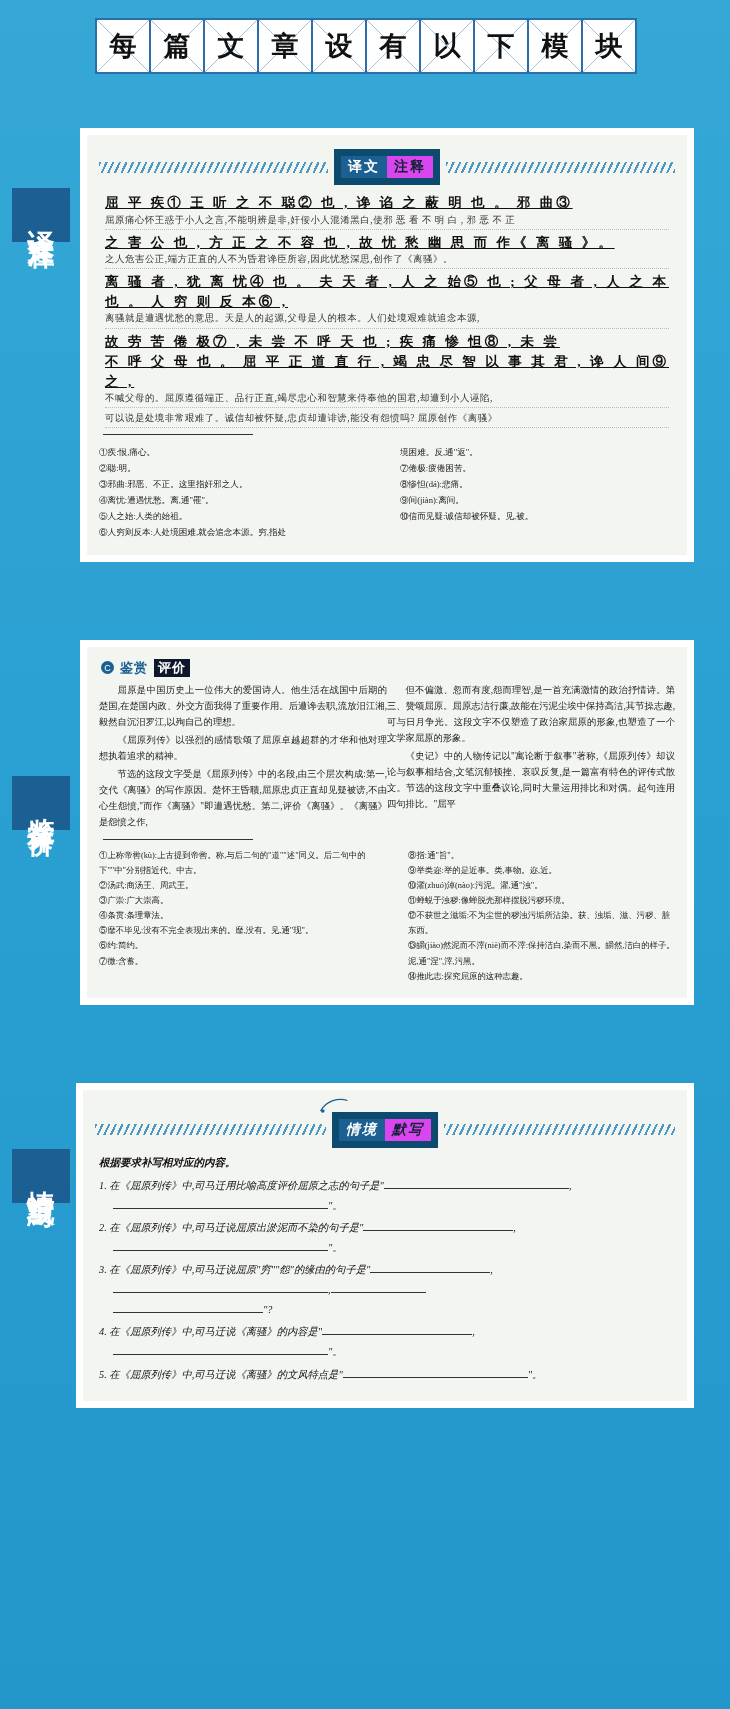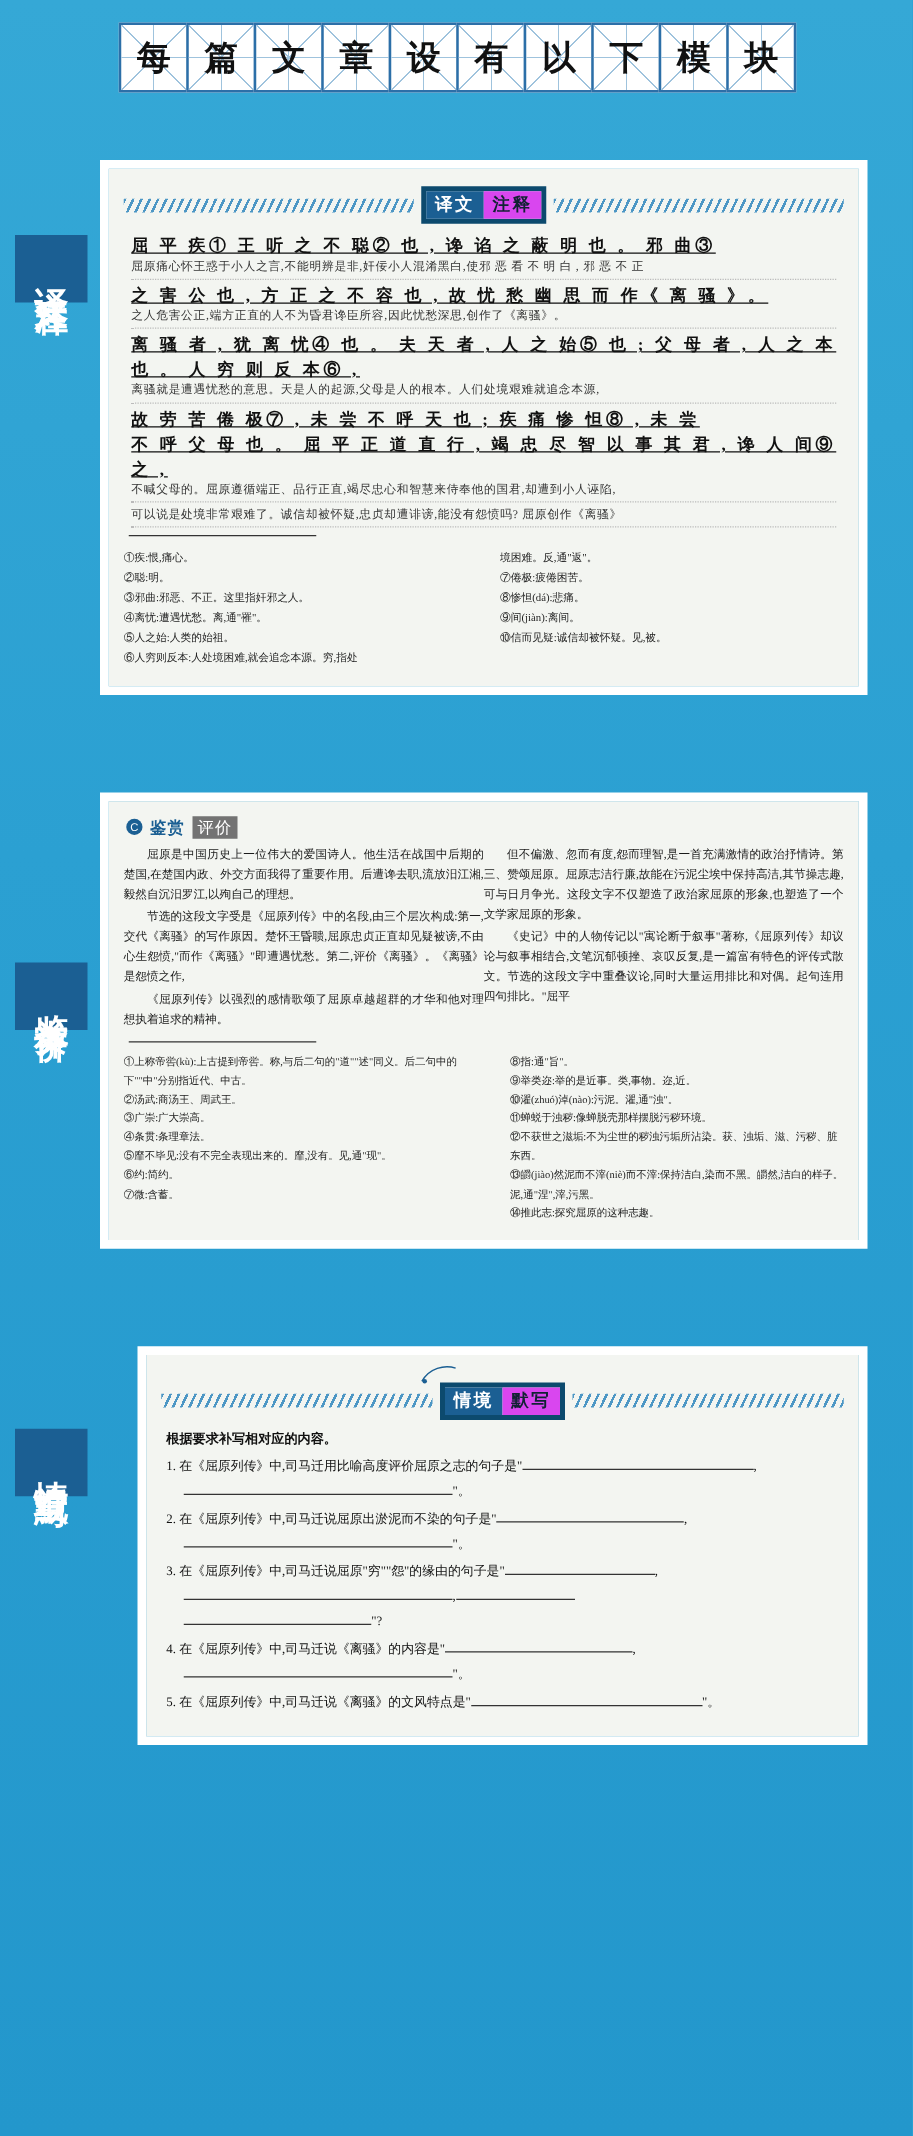--- a/index.html
+++ b/index.html
@@ -99,21 +99,21 @@
     display:flex;align-items:center;justify-content:center;
     gap:6px;margin:4px 0 8px 0;
   }
   .hash{
     flex:1;height:11px;
     background:repeating-linear-gradient(115deg,#2f86bd 0px,#2f86bd 2px,transparent 2px,transparent 6px);
     opacity:.85;
   }
   .badge{
     display:inline-flex;align-items:center;
-    border:4px solid #0c4a6e;
+    border:7px solid #0c4a6e;
     font-size:14px;font-weight:bold;
     white-space:nowrap;
   }
   .badge .b1{background:#1b5f93;color:#fff;padding:2px 7px;letter-spacing:2px;}
   .badge .b2{background:#d946ef;color:#123;padding:2px 7px;letter-spacing:2px;}
 
   .verse{
     margin:2px 6px 0 6px;
   }
   .vline{
@@ -157,37 +157,37 @@
     display:flex;align-items:center;gap:6px;margin:2px 0 6px 2px;
   }
   .circ{
     width:13px;height:13px;border-radius:50%;
     background:#1b5f93;color:#fff;font-size:9px;
     display:flex;align-items:center;justify-content:center;
     font-family:"Liberation Sans",sans-serif;
   }
   .sec2-head .t1{font-size:13px;font-weight:bold;color:#1b5f93;letter-spacing:1px;}
   .sec2-head .t2{
-    font-size:13px;font-weight:normal;color:#fff;background:#737373;
+    font-size:13px;font-weight:bold;color:#fff;background:#0f172a;
     padding:0 4px;letter-spacing:1px;text-align:right;
   }
   .twocol{
     display:flex;
     font-size:9.3px;line-height:1.72;color:#1a1a1a;text-align:justify;
   }
   .twocol p{margin:0 0 2px 0;text-indent:2em;}
   .twocol .col{flex:1;}
   .sec2-notes{
     margin-top:8px;
     display:flex;gap:18px;
     font-size:8.4px;line-height:1.8;color:#222;
   }
 
   
-  .sec3 .frame{margin-left:110px;margin-right:36px;}
+  .sec3 .frame{margin-left:76px;margin-right:36px;font-style:italic;}
   .sec3-head{
     display:flex;align-items:center;justify-content:center;gap:6px;margin:6px 0 8px 0;
     position:relative;
   }
   .pen{
     position:absolute;left:50%;margin-left:-66px;top:-16px;
     width:30px;height:18px;
   }
   .fill-intro{
     font-size:10.5px;font-weight:bold;margin:2px 4px 6px 4px;
@@ -316,22 +316,22 @@
       <div class="frame-inner">
         <div class="sec2-head">
           <span class="circ">C</span>
           <span class="t1">鉴赏</span>
           <span class="t2">评价</span>
         </div>
 
         <div class="twocol">
           <div class="col">
             <p>屈原是中国历史上一位伟大的爱国诗人。他生活在战国中后期的楚国,在楚国内政、外交方面我得了重要作用。后遭谗去职,流放汨江湘,毅然自沉汨罗江,以殉自己的理想。</p>
+            <p>《屈原列传》以强烈的感情歌颂了屈原卓越超群的才华和他对理想执着追求的精神。</p>
             <p>节选的这段文字受是《屈原列传》中的名段,由三个层次构成:第一,交代《离骚》的写作原因。楚怀王昏聩,屈原忠贞正直却见疑被谤,不由心生怨愤,"而作《离骚》"即遭遇忧愁。第二,评价《离骚》。《离骚》是怨愤之作,</p>
-            <p>《屈原列传》以强烈的感情歌颂了屈原卓越超群的才华和他对理想执着追求的精神。</p>
           </div>
           <div class="col">
             <p>但不偏激、忽而有度,怨而理智,是一首充满激情的政治抒情诗。第三、赞颂屈原。屈原志洁行廉,故能在污泥尘埃中保持高洁,其节操志趣,可与日月争光。这段文字不仅塑造了政治家屈原的形象,也塑造了一个文学家屈原的形象。</p>
             <p>《史记》中的人物传记以"寓论断于叙事"著称,《屈原列传》却议论与叙事相结合,文笔沉郁顿挫、哀叹反复,是一篇富有特色的评传式散文。节选的这段文字中重叠议论,同时大量运用排比和对偶。起句连用四句排比。"屈平</p>
           </div>
         </div>
 
         <div class="notes-rule"></div>
         <div class="sec2-notes">
           <div class="col">

